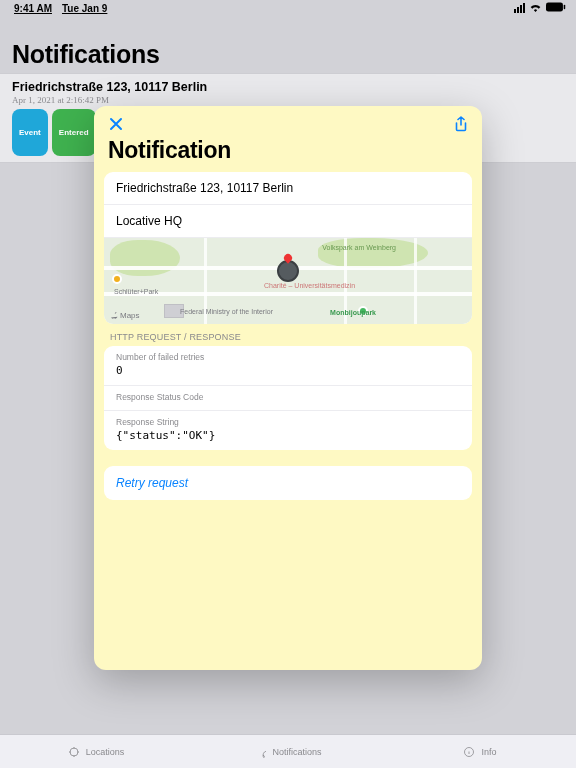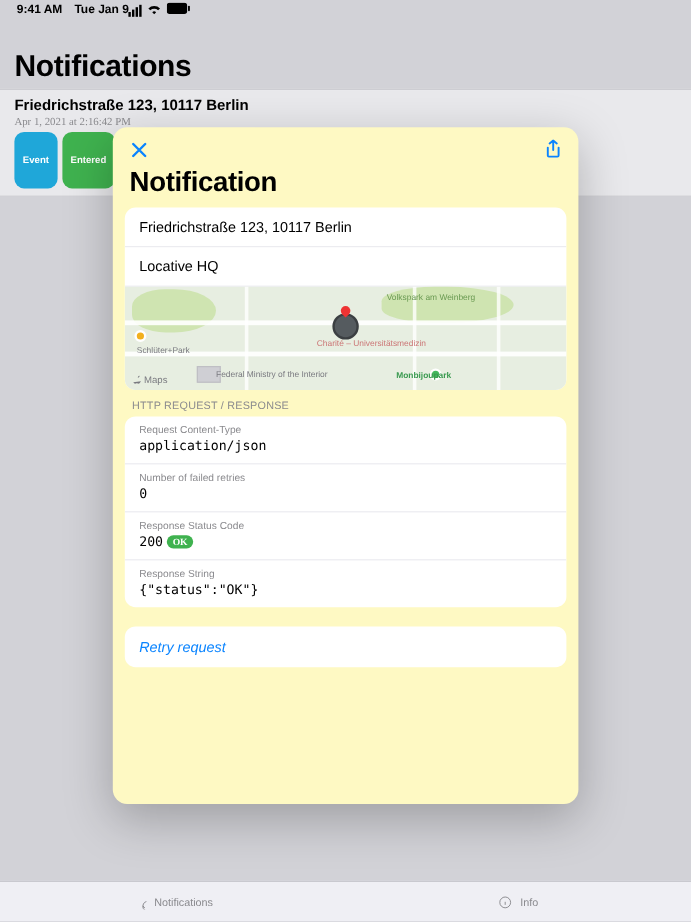--- a/index.html
+++ b/index.html
@@ -8,22 +8,22 @@
       background: #d2d2d7;
       width: 576px;
       height: 768px;
       overflow: hidden;
       position: relative;
       -webkit-font-smoothing: antialiased;
     }
 
     
     .status-bar {
-      display: flex; align-items: center;
-      padding: 2px 10px 0 14px; font-size: 10px; font-weight: 600;
+      display: flex; justify-content: space-between; align-items: center;
+      padding: 2px 10px 0 14px; font-size: 10px; font-weight: 600; text-decoration: underline;
     }
     .status-left { display: flex; gap: 10px; align-items: center; }
     .status-right { display: flex; gap: 4px; align-items: center; }
     .bars { display:inline-flex; gap:1px; align-items:flex-end; }
     .bars i { width:2px; background:#000; display:block; }
     .bars i:nth-child(1){height:4px} .bars i:nth-child(2){height:6px}
     .bars i:nth-child(3){height:8px} .bars i:nth-child(4){height:10px}
     .wifi, .battery { font-size: 11px; }
 
     
@@ -214,43 +214,43 @@
             <path fill="#7a7a80" d="M9 0c.1 1-.3 2-.9 2.7-.6.7-1.6 1.2-2.5 1.1-.1-1 .4-2 1-2.6C7.2.5 8.2 0 9 0zm2.4 10.2c-.4.9-.7 1.3-1.3 2.1-.8 1.1-1.9 2.4-3.2 2.4-1.2 0-1.5-.8-3.1-.8s-1.9.8-3.1.8C-.5 14.7-1.8 13.2-2.6 12c0 0 0 0 0 0" transform="translate(3 0) scale(.8)"></path>
           </svg>
         <span>Maps</span>
       </div>
     </div>
   </div>
 
   <div class="section-label">HTTP REQUEST / RESPONSE</div>
   <div class="card">
     <div class="kv-cell">
-      <div class="kv-label">Request Content-Type</div>
-      <div class="kv-value">application/json</div>
-    </div>
-    <div class="kv-cell">
       <div class="kv-label">Number of failed retries</div>
       <div class="kv-value">0</div>
     </div>
     <div class="kv-cell">
       <div class="kv-label">Response Status Code</div>
-      <div class="kv-value">
-        <span>200</span><span class="ok">OK</span>
-      </div>
     </div>
     <div class="kv-cell">
       <div class="kv-label">Response String</div>
       <div class="kv-value">{"status":"OK"}</div>
     </div>
   </div>
 
   <div class="retry">Retry request</div>
 </div>
 
 <div class="tabbar">
+  <div class="tab">
+    <svg viewBox="0 0 24 24">
+        <circle cx="12" cy="12" r="8"></circle>
+        <path d="M12 2v4M12 18v4M2 12h4M18 12h4"></path>
+      </svg>
+    <span>Locations</span>
+  </div>
   <div class="tab">
     <svg viewBox="0 0 24 24">
         <path d="M21 12a8 8 0 11-3.1 6.3L21 21l-2.7-3.1A8 8 0 0121 12z"></path>
       </svg>
     <span>Notifications</span>
   </div>
   <div class="tab">
     <svg viewBox="0 0 24 24">
         <circle cx="12" cy="12" r="9"></circle>
         <path d="M12 8h.01M12 11v5"></path>

